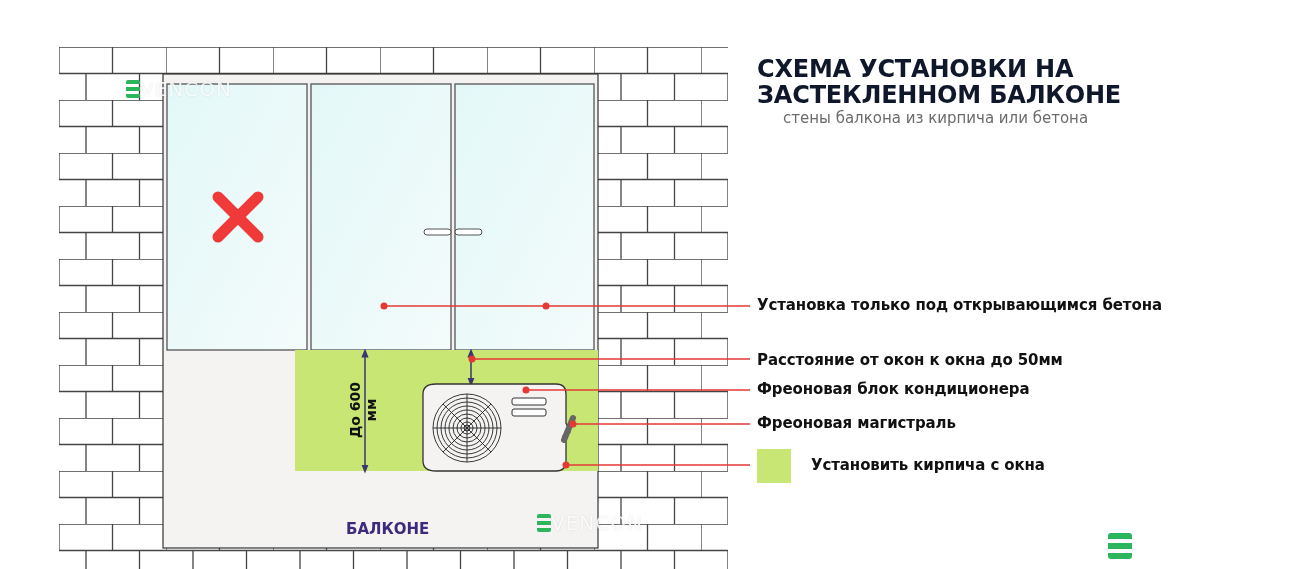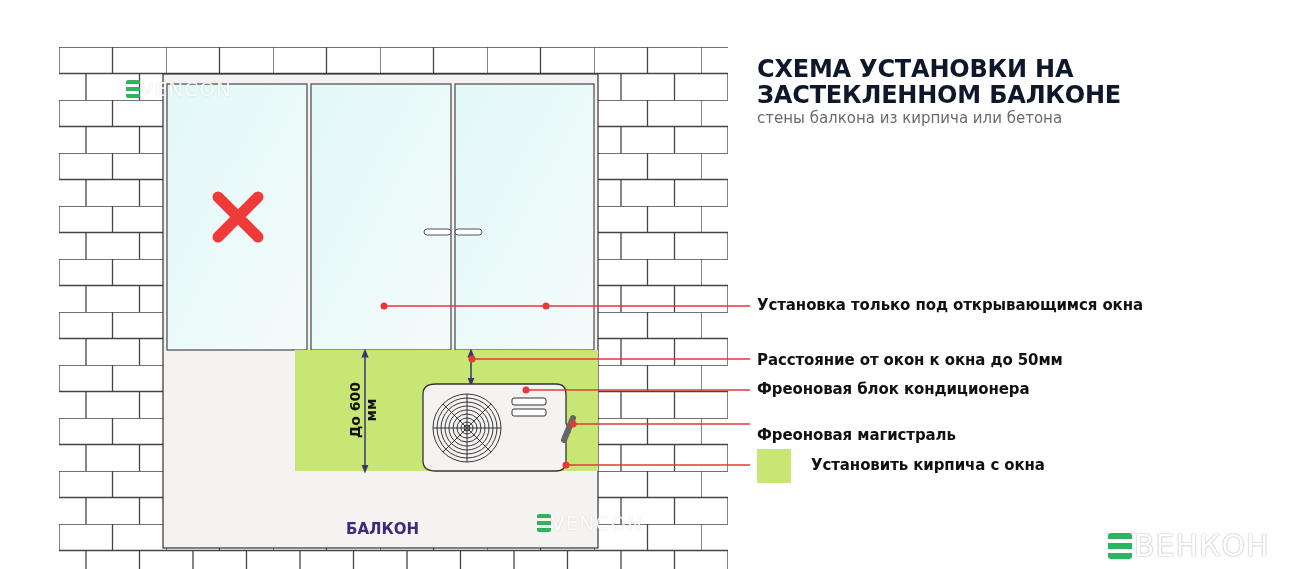--- a/index.html
+++ b/index.html
@@ -1,21 +1,21 @@
 <!DOCTYPE html>
 <html><head>
 <meta charset="utf-8">
 <style>
   html, body { margin: 0; padding: 0; }
   body { width: 1300px; height: 569px; background: #ffffff; position: relative; overflow: hidden;
          font-family: "DejaVu Sans", "Liberation Sans", sans-serif; }
   #scene { position: absolute; left: 0; top: 0; }
   .title { position: absolute; left: 757px; top: 56px; width: 520px; color: #0f172a;
            font-weight: bold; font-size: 24px; line-height: 26px; letter-spacing: -0.2px; }
-  .subtitle { position: absolute; left: 757px; top: 109px; color: #6b6b6b; font-size: 15px; text-align: right; }
+  .subtitle { position: absolute; left: 783px; top: 109px; color: #6b6b6b; font-size: 15px; text-align: right; }
   .legend-label { position: absolute; left: 757px; color: #111; font-weight: bold; font-size: 15px;
                   white-space: nowrap; letter-spacing: -0.1px; }
   .legend-swatch { position: absolute; left: 757px; top: 449px; width: 34px; height: 34px; background: #c8e673; }
   .balcony-label { position: absolute; left: 346px; top: 520px; color: #3d2a7a; font-weight: bold; font-size: 15px; }
   .dim-label { position: absolute; left: 322px; top: 400px; width: 70px; text-align: center;
                transform: rotate(-90deg); transform-origin: 35px 10px; color: #111; font-weight: bold; font-size: 14px; }
   .wm { position: absolute; font-weight: normal; color: rgba(255,255,255,0.85); font-size: 20px;
         text-shadow: 0 0 2px rgba(0,0,0,0.12); letter-spacing: 1px; }
   .wm .wave { display: inline-block; width: 14px; height: 18px; vertical-align: -2px;
               background: repeating-linear-gradient(#2db55d 0 4px, transparent 4px 7px); border-radius: 2px; }
@@ -103,31 +103,31 @@
     <line x1="573" y1="424" x2="750" y2="424"></line>
     <circle cx="573" cy="424" r="3.5" stroke="none"></circle>
     <line x1="566" y1="465" x2="750" y2="465"></line>
     <circle cx="566" cy="465" r="3.5" stroke="none"></circle>
   </g>
 </svg>
 
 <div class="title">СХЕМА УСТАНОВКИ НА ЗАСТЕКЛЕННОМ БАЛКОНЕ</div>
 <div class="subtitle">стены балкона из кирпича или бетона</div>
 
-<div class="legend-label" style="top:296px">Установка только под открывающимся окна</div>
+<div class="legend-label" style="top:296px">Установка только под открывающимся бетона</div>
 <div class="legend-label" style="top:351px">Расстояние от окон к окна до 50мм</div>
 <div class="legend-label" style="top:380px">Фреоновая блок кондиционера</div>
 <div class="legend-swatch"></div>
-<div class="legend-label" style="top:426px">Фреоновая магистраль</div>
+<div class="legend-label" style="top:414px">Фреоновая магистраль</div>
 <div class="legend-label" style="top:456px; left:811px">Установить кирпича с окна</div>
 
-<div class="balcony-label">БАЛКОН</div>
+<div class="balcony-label">БАЛКОНЕ</div>
 <div class="dim-label">До 600 мм</div>
 
 <div class="wm" style="left:126px; top:77px">
   <span class="wave"></span><span>VENCON</span>
 </div>
 <div class="wm" style="left:537px; top:511px">
   <span class="wave"></span><span>VENCON</span>
 </div>
 <div class="brand">
-  <span class="wave"></span><span>ВЕНКОН</span>
+  <span class="wave"></span>
 </div>
 
 </body></html>

